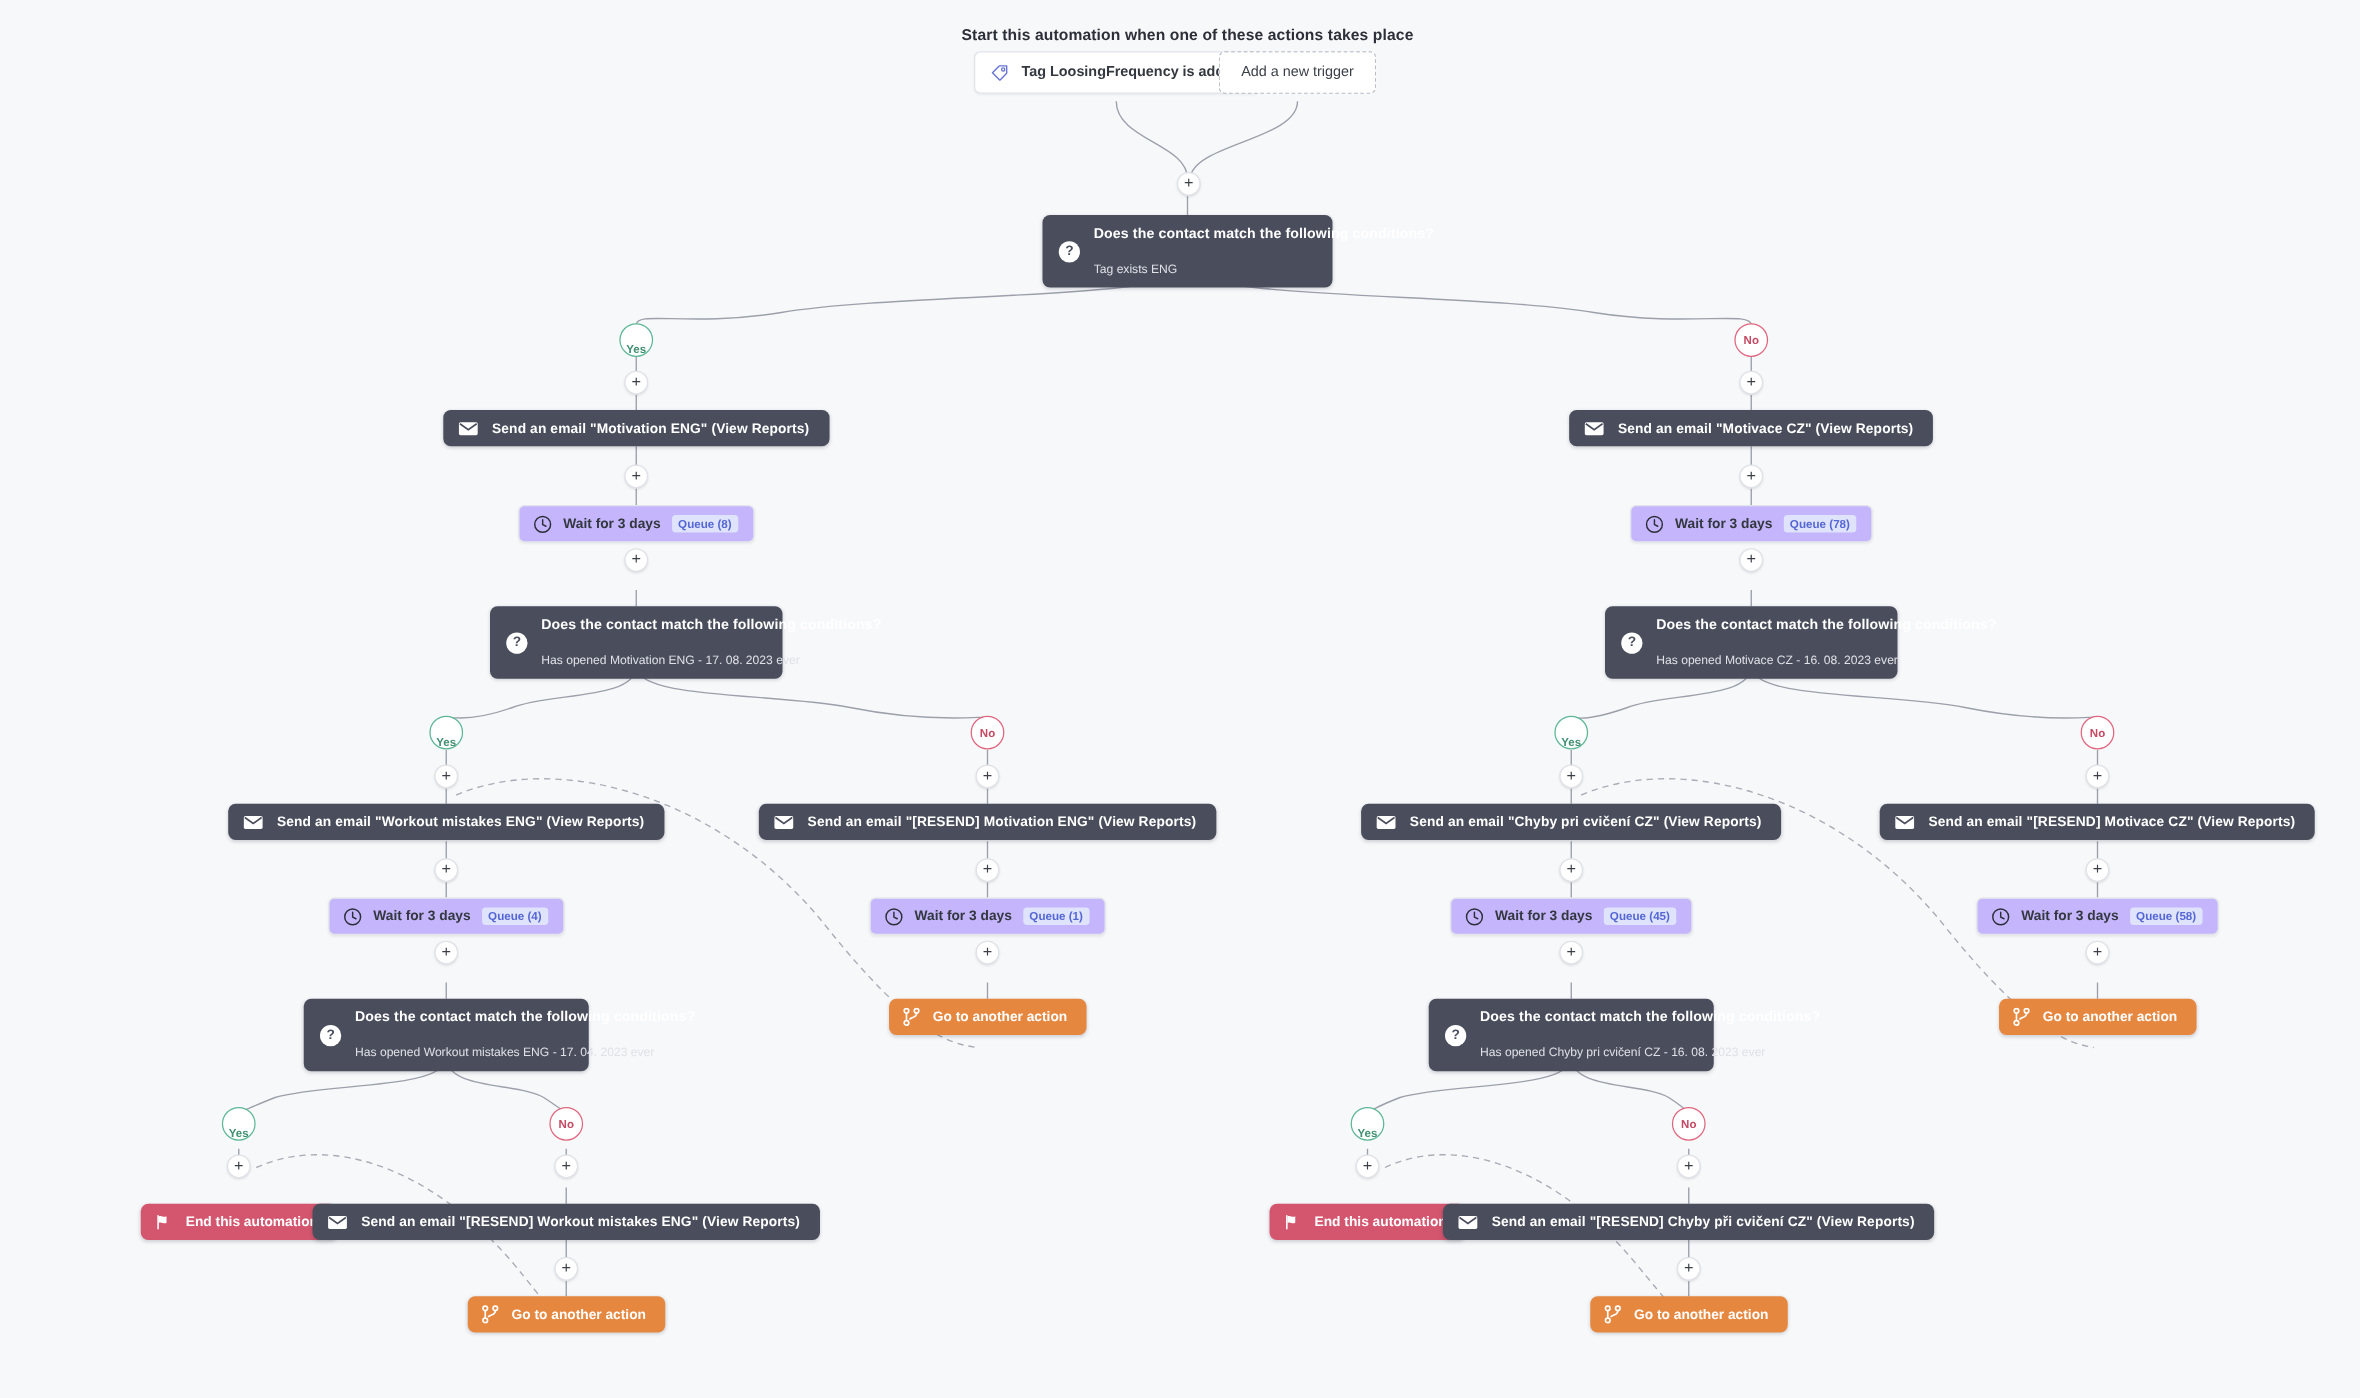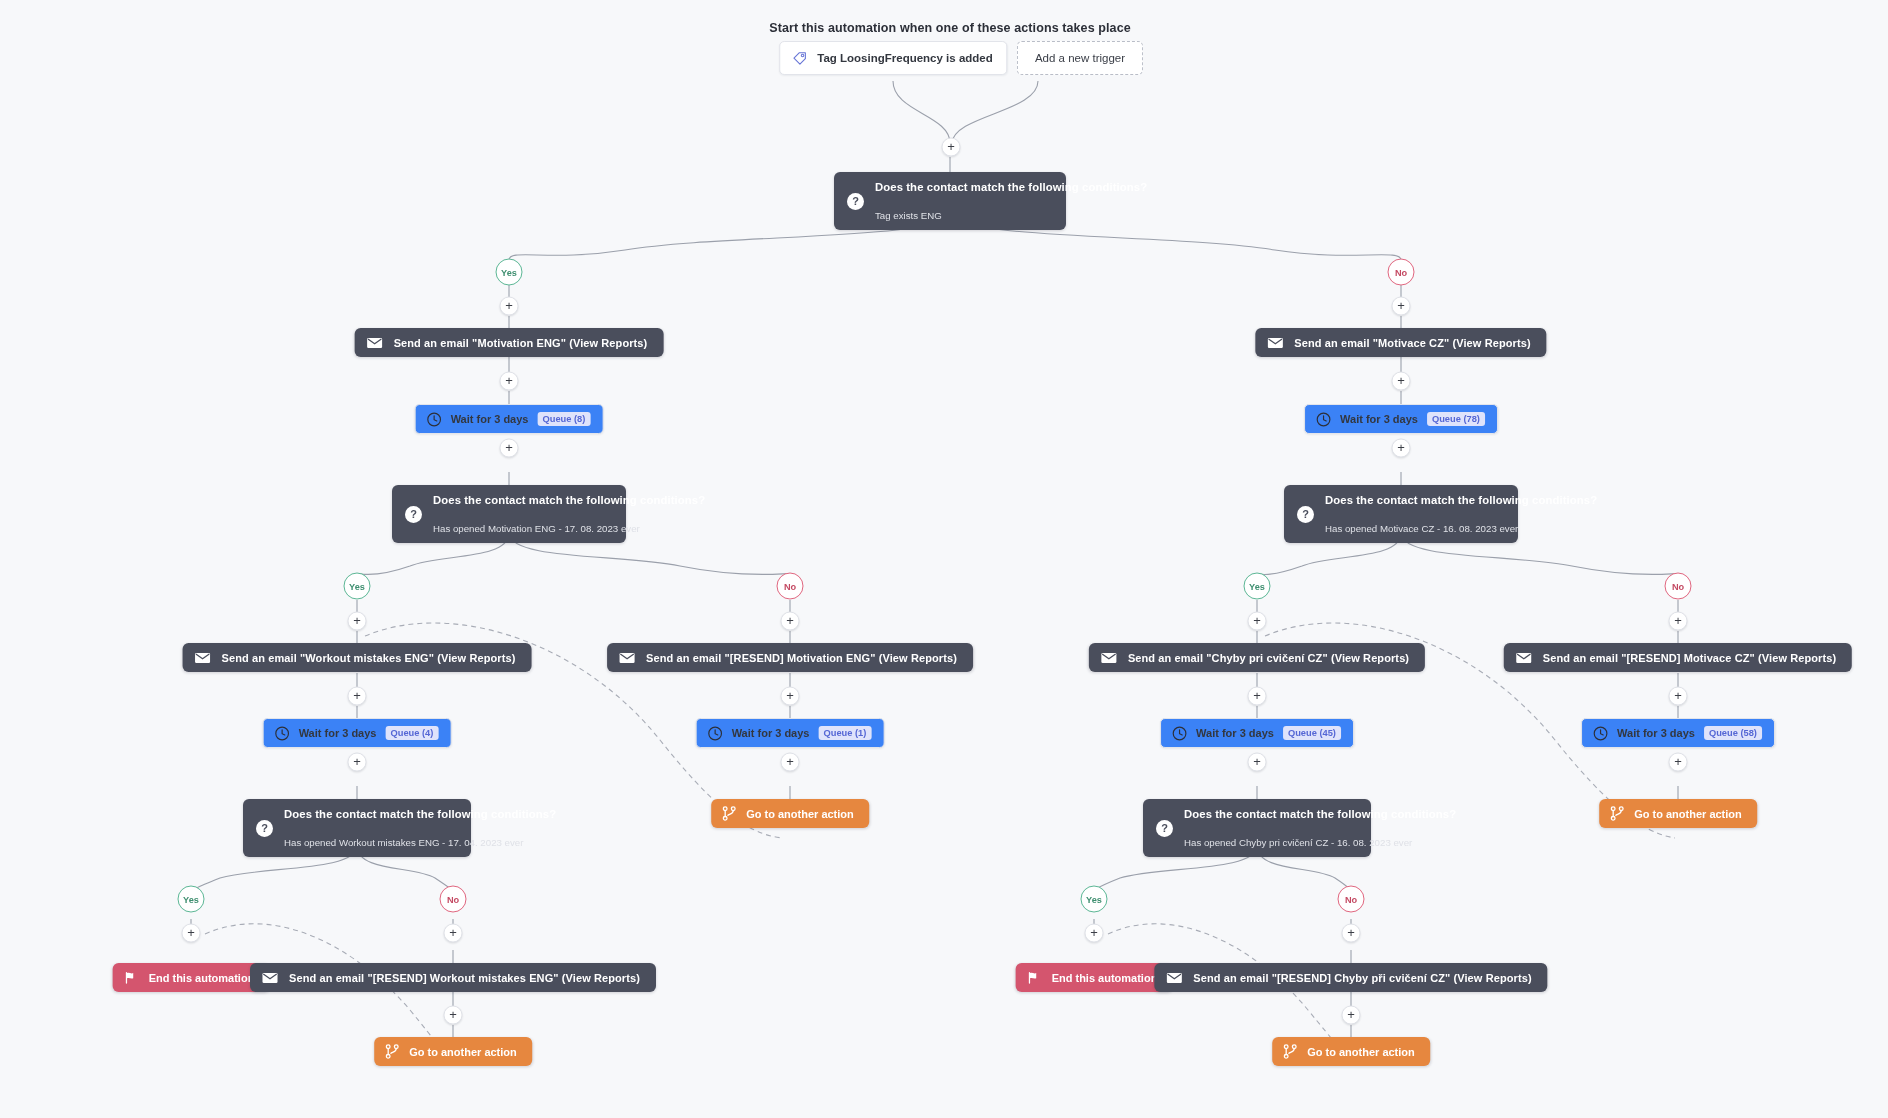--- a/index.html
+++ b/index.html
@@ -100,21 +100,21 @@
   .card-email {
     height: 29px;
     padding: 0 16px 0 12px;
     font-size: 11px;
     font-weight: bold;
     letter-spacing: .1px;
   }
 
   
   .card-wait {
-    background: #3b82f6;
+    background: #c4b5fd;
     border: 1px solid #e3e5eb;
     border-radius: 5px;
     height: 30px;
     padding: 0 12px 0 11px;
     display: flex;
     align-items: center;
     gap: 9px;
     font-size: 11px;
     font-weight: bold;
     color: #33373f;
@@ -164,21 +164,21 @@
     width: 27px;
     height: 27px;
     border-radius: 50%;
     background: #ffffff;
     display: flex;
     align-items: center;
     justify-content: center;
     font-size: 9.2px;
     font-weight: bold;
   }
-  .pill-yes { border: 1.4px solid #5cb795; color: #3f8f70; }
+  .pill-yes { border: 1.4px solid #5cb795; color: #3f8f70; align-items: flex-end; }
   .pill-no  { border: 1.4px solid #e0667f; color: #c44a63; text-align: center; }
 
   
   .plus-btn {
     position: absolute;
     transform: translate(-50%, -50%);
     width: 19px;
     height: 19px;
     border-radius: 50%;
     background: #ffffff;
@@ -302,21 +302,21 @@
       <span>
         <svg class="icon-svg" width="17" height="17" viewBox="0 0 20 20">
           <path d="M3.2 9.6 L9.6 3.2 L16.6 3.2 L16.6 10.2 L10.2 16.6 Z" fill="none" stroke="#6775d6" stroke-width="1.3" stroke-linejoin="round"></path>
           <circle cx="13.3" cy="6.5" r="1.5" fill="none" stroke="#6775d6" stroke-width="1.2"></circle>
         </svg>
       </span>
       <span>Tag LoosingFrequency is added</span>
     </div>
   </div>
 
-  <div class="node" style="left:1060px; top:41px;">
+  <div class="node" style="left:1018px; top:41px;">
     <div class="trigger-add">
       <span>Add a new trigger</span>
     </div>
   </div>
 
   <div class="plus-btn" style="left:931px; top:147px;">
     <span>+</span>
   </div>
 
   <div class="node" style="left:930px; top:172px;">

